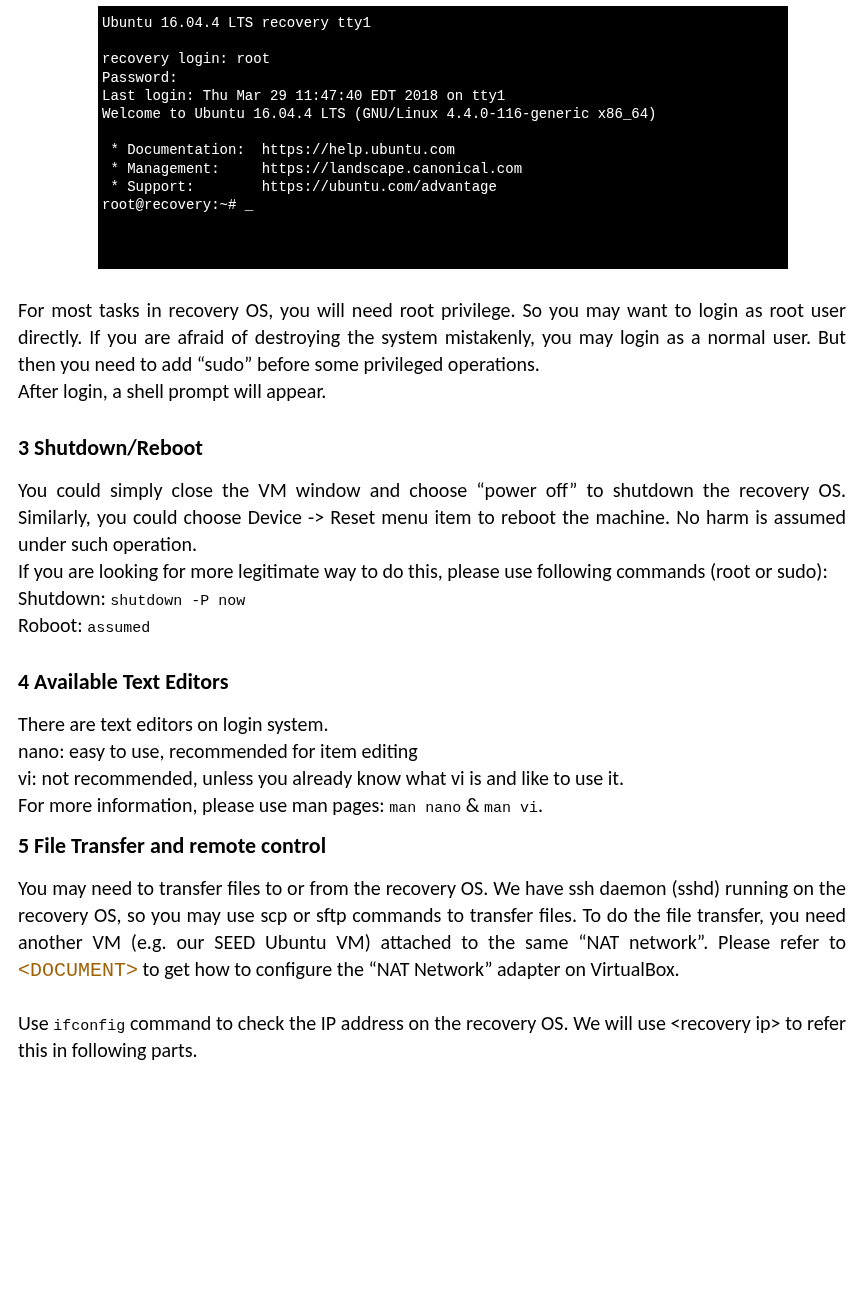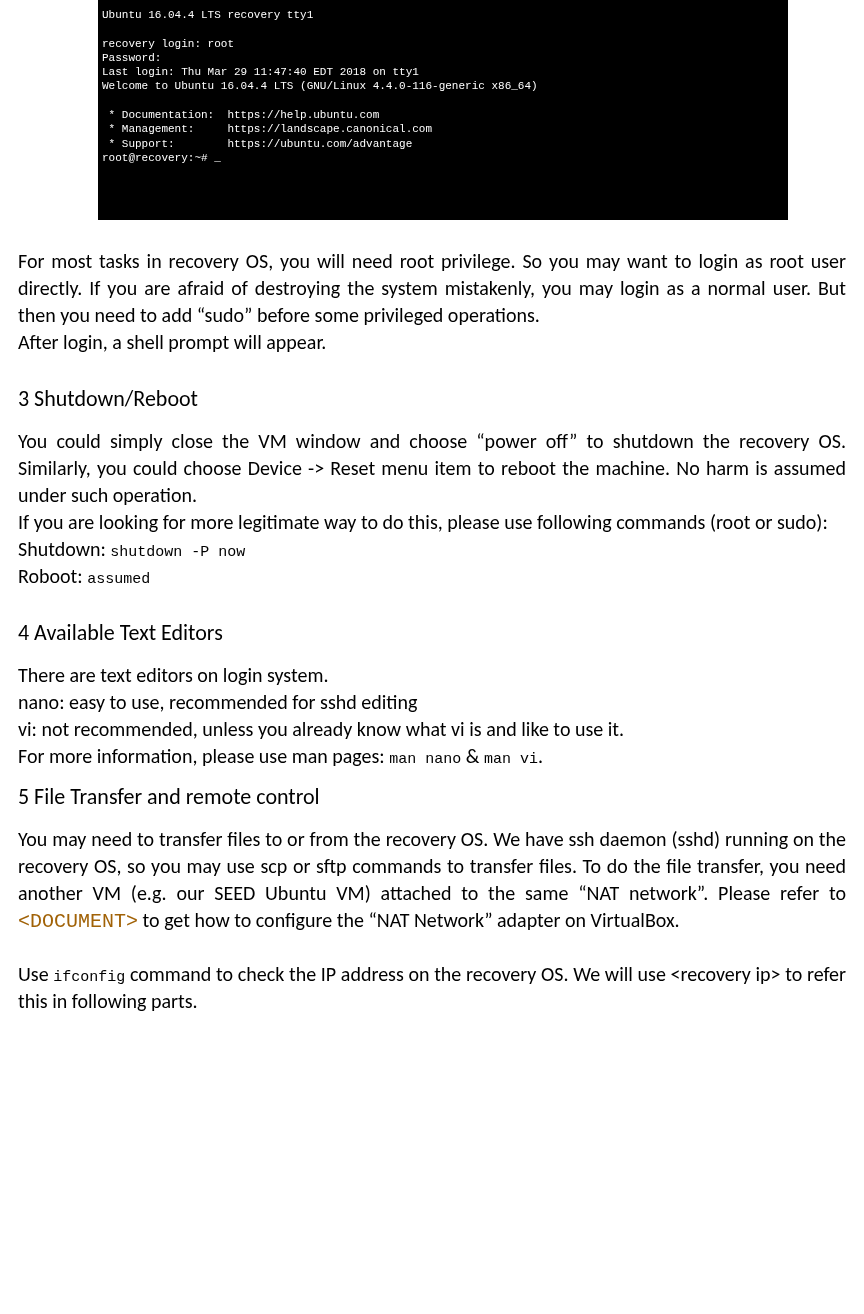--- a/index.html
+++ b/index.html
@@ -9,32 +9,32 @@
       line-height: 1.35;
       color: #000;
       background: #fff;
       width: 864px;
       padding: 0 18px 30px 18px;
     }
     .terminal {
       background: #000;
       color: #fff;
       font-family: "Courier New", monospace;
-      font-size: 11px;
+      font-size: 14px;
       line-height: 1.3;
       white-space: pre;
       padding: 8px 4px 55px 4px;
-      margin: 0 58px 28px 80px;
+      margin: 6px 58px 28px 80px;
       letter-spacing: 0px;
       overflow: hidden;
     }
     .justify { text-align: justify; }
     .para { margin-bottom: 0; }
     h2 {
-      font-weight: normal;
+      font-weight: bold;
       font-size: 22px;
       margin-top: 28px;
       margin-bottom: 14px;
     }
     .h2-tight-top { margin-top: 12px; }
     code.inline {
       font-family: "Courier New", monospace;
       font-size: 15px;
     }
     .red { color: #a16207; font-family: Liberation Mono, monospace; }
@@ -59,21 +59,21 @@
 <p class="para">After login, a shell prompt will appear.</p>
 
 <h2>3 Shutdown/Reboot</h2>
 <p class="para justify">You could simply close the VM window and choose “power off” to shutdown the recovery OS. Similarly, you could choose Device -&gt; Reset menu item to reboot the machine. No harm is assumed under such operation.</p>
 <p class="para justify">If you are looking for more legitimate way to do this, please use following commands (root or sudo):</p>
 <p class="para"><span>Shutdown: </span><code class="inline">shutdown -P now</code></p>
 <p class="para"><span>Roboot: </span><code class="inline">assumed</code></p>
 
 <h2>4 Available Text Editors</h2>
 <p class="para">There are text editors on login system.</p>
-<p class="para">nano: easy to use, recommended for sshd editing</p>
+<p class="para">nano: easy to use, recommended for item editing</p>
 <p class="para">vi: not recommended, unless you already know what vi is and like to use it.</p>
 <p class="para"><span>For more information, please use man pages: </span><code class="inline">man nano</code><span> &amp; </span><code class="inline">man vi</code><span>.</span></p>
 
 <h2 class="h2-tight-top">5 File Transfer and remote control</h2>
 <p class="para justify"><span>You may need to transfer files to or from the recovery OS. We have ssh daemon (sshd) running on the recovery OS, so you may use scp or sftp commands to transfer files. To do the file transfer, you need another VM (e.g. our SEED Ubuntu VM) attached to the same “NAT network”. Please refer to </span><span class="red">&lt;DOCUMENT&gt;</span><span> to get how to configure the “NAT Network” adapter on VirtualBox.</span></p>
 
 <div class="spacer-sm"></div>
 
 <p class="para justify"><span>Use </span><code class="inline">ifconfig</code><span> command to check the IP address on the recovery OS. We will use &lt;recovery ip&gt; to refer this in following parts.</span></p>
 

